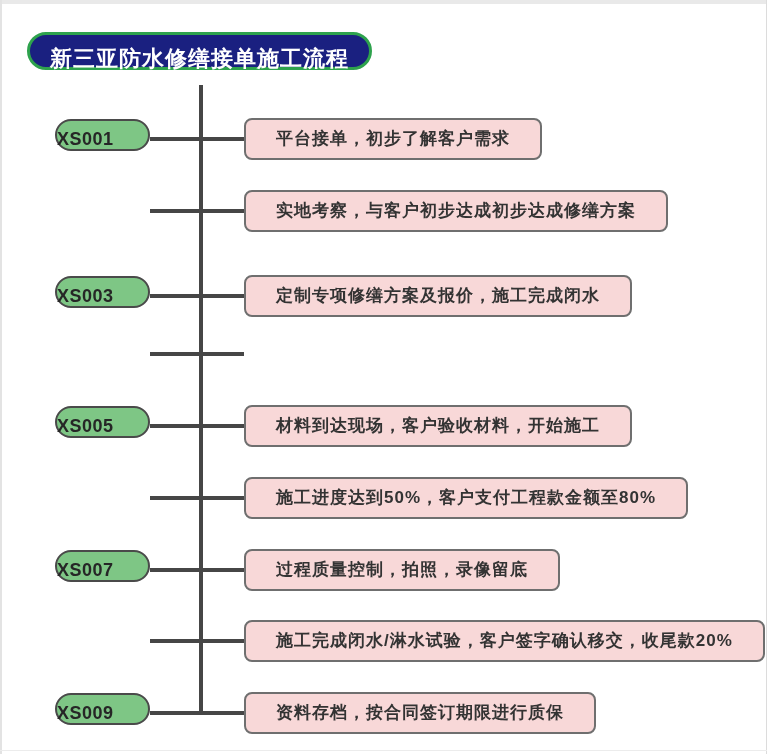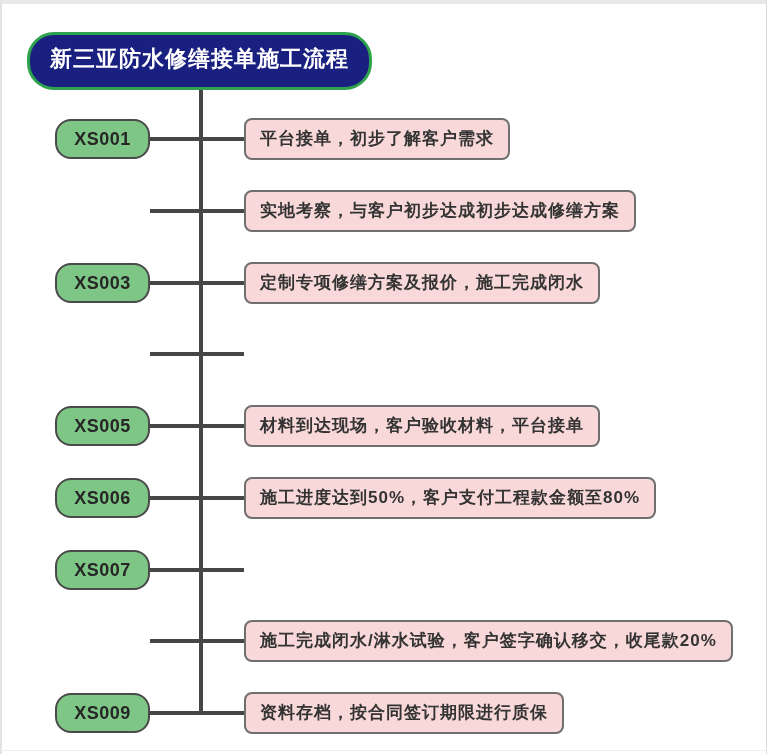--- a/index.html
+++ b/index.html
@@ -7,21 +7,21 @@
     width:767px;height:754px;position:relative;overflow:hidden;
     background:#ffffff;
     font-family:"Liberation Sans","DejaVu Sans",sans-serif;
   }
   .frame-top{position:absolute;left:0;top:0;width:767px;height:4px;background:var(--frame,#e9e9e9);}
   .frame-left{position:absolute;left:0;top:0;width:2px;height:754px;background:#e3e3e3;}
   .frame-right{position:absolute;right:0;top:0;width:1px;height:754px;background:#dcdcdc;}
   .frame-bottom{position:absolute;left:0;top:750px;width:767px;height:1px;background:#ececec;}
 
   .title-pill{
-    position:absolute;left:27px;top:32px;width:345px;height:58px;
+    position:absolute;left:27px;top:32px;width:345px;height:38px;
     box-sizing:border-box;
     background:var(--title-bg,#1A2080);
     border:3px solid var(--title-border,#2EA24D);
     border-radius:27px;
     color:var(--title-text,#ffffff);
     font-size:22px;font-weight:bold;letter-spacing:1px;
     text-align:center;line-height:47px;
     z-index:3;
   }
 
@@ -29,37 +29,37 @@
     position:absolute;left:199px;top:85px;width:4px;height:630px;
     background:var(--line,#464646);z-index:1;
   }
 
   .row{position:absolute;left:0;width:767px;height:42px;}
   .h-line{
     position:absolute;left:150px;top:19px;width:94px;height:4px;
     background:var(--line,#464646);z-index:1;
   }
   .code-box{
-    position:absolute;left:55px;top:1px;width:95px;height:40px;
+    position:absolute;left:55px;top:1px;width:95px;height:32px;
     box-sizing:border-box;
     background:var(--code-bg,#7EC685);
     border:2px solid var(--code-border,#4A4A4A);
     border-radius:16px;
     color:#262626;font-size:18px;font-weight:bold;letter-spacing:0.5px;
-    text-align:center;line-height:36px;
+    text-align:left;line-height:36px;
     z-index:2;
   }
   .desc-box{
     position:absolute;left:244px;top:0;height:42px;
     box-sizing:border-box;
     background:var(--desc-bg,#F8D8D8);
     border:2px solid var(--desc-border,#6F6F6F);
     border-radius:8px;
     color:#333333;font-size:17px;font-weight:bold;letter-spacing:1px;
-    padding:0 14px;white-space:nowrap;line-height:38px;
+    padding:0 30px;white-space:nowrap;line-height:38px;
     z-index:2;
   }
 </style>
 </head>
 <body>
 
 <div class="frame-top"></div>
 <div class="frame-left"></div>
 <div class="frame-right"></div>
 <div class="frame-bottom"></div>
@@ -72,45 +72,45 @@
   <div class="h-line"></div>
   <div class="code-box">XS001</div>
   <div class="desc-box">平台接单，初步了解客户需求</div>
 </div>
 
 <div class="row" style="top:190px">
   <div class="h-line"></div>
   <div class="desc-box">实地考察，与客户初步达成初步达成修缮方案</div>
 </div>
 
-<div class="row" style="top:262px">
+<div class="row" style="top:275px">
   <div class="h-line"></div>
   <div class="code-box">XS003</div>
   <div class="desc-box">定制专项修缮方案及报价，施工完成闭水</div>
 </div>
 
 <div class="row" style="top:333px">
   <div class="h-line"></div>
 </div>
 
 <div class="row" style="top:405px">
   <div class="h-line"></div>
   <div class="code-box">XS005</div>
-  <div class="desc-box">材料到达现场，客户验收材料，平台接单</div>
+  <div class="desc-box">材料到达现场，客户验收材料，开始施工</div>
 </div>
 
 <div class="row" style="top:477px">
   <div class="h-line"></div>
-  <div class="code-box">XS006</div>
   <div class="desc-box">施工进度达到50%，客户支付工程款金额至80%</div>
 </div>
 
 <div class="row" style="top:549px">
   <div class="h-line"></div>
   <div class="code-box">XS007</div>
+  <div class="desc-box">过程质量控制，拍照，录像留底</div>
 </div>
 
 <div class="row" style="top:620px">
   <div class="h-line"></div>
   <div class="desc-box">施工完成闭水/淋水试验，客户签字确认移交，收尾款20%</div>
 </div>
 
 <div class="row" style="top:692px">
   <div class="h-line"></div>
   <div class="code-box">XS009</div>

